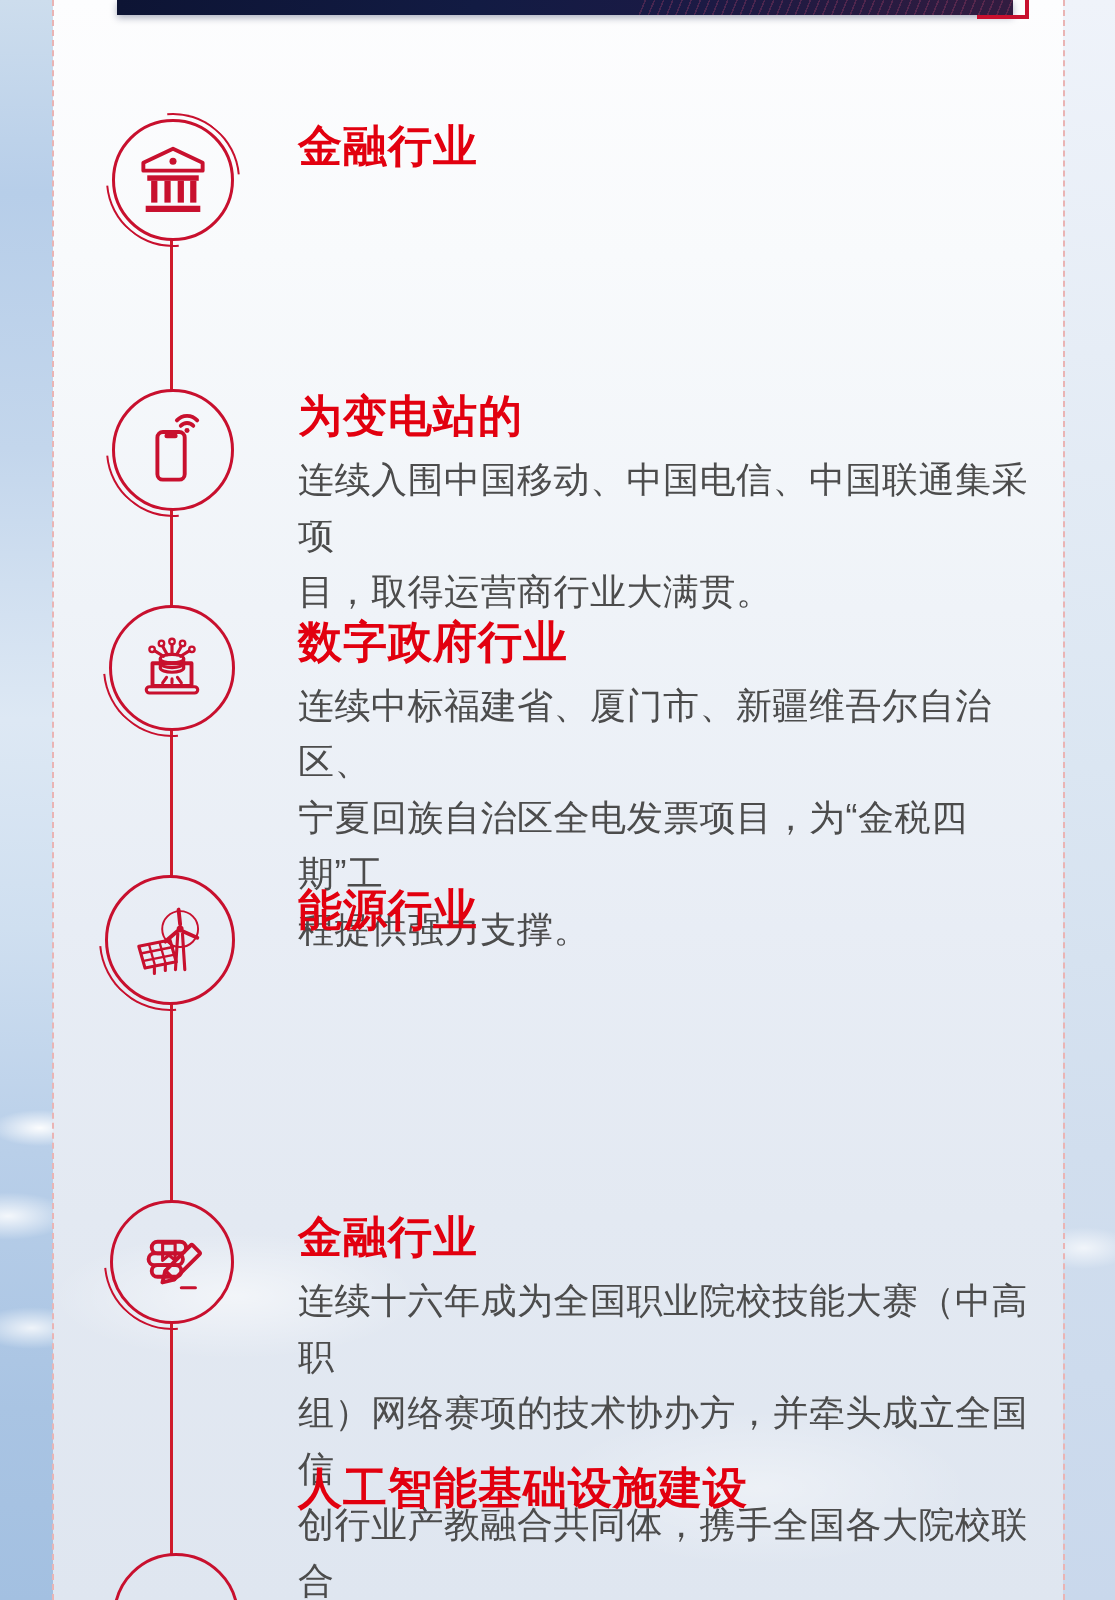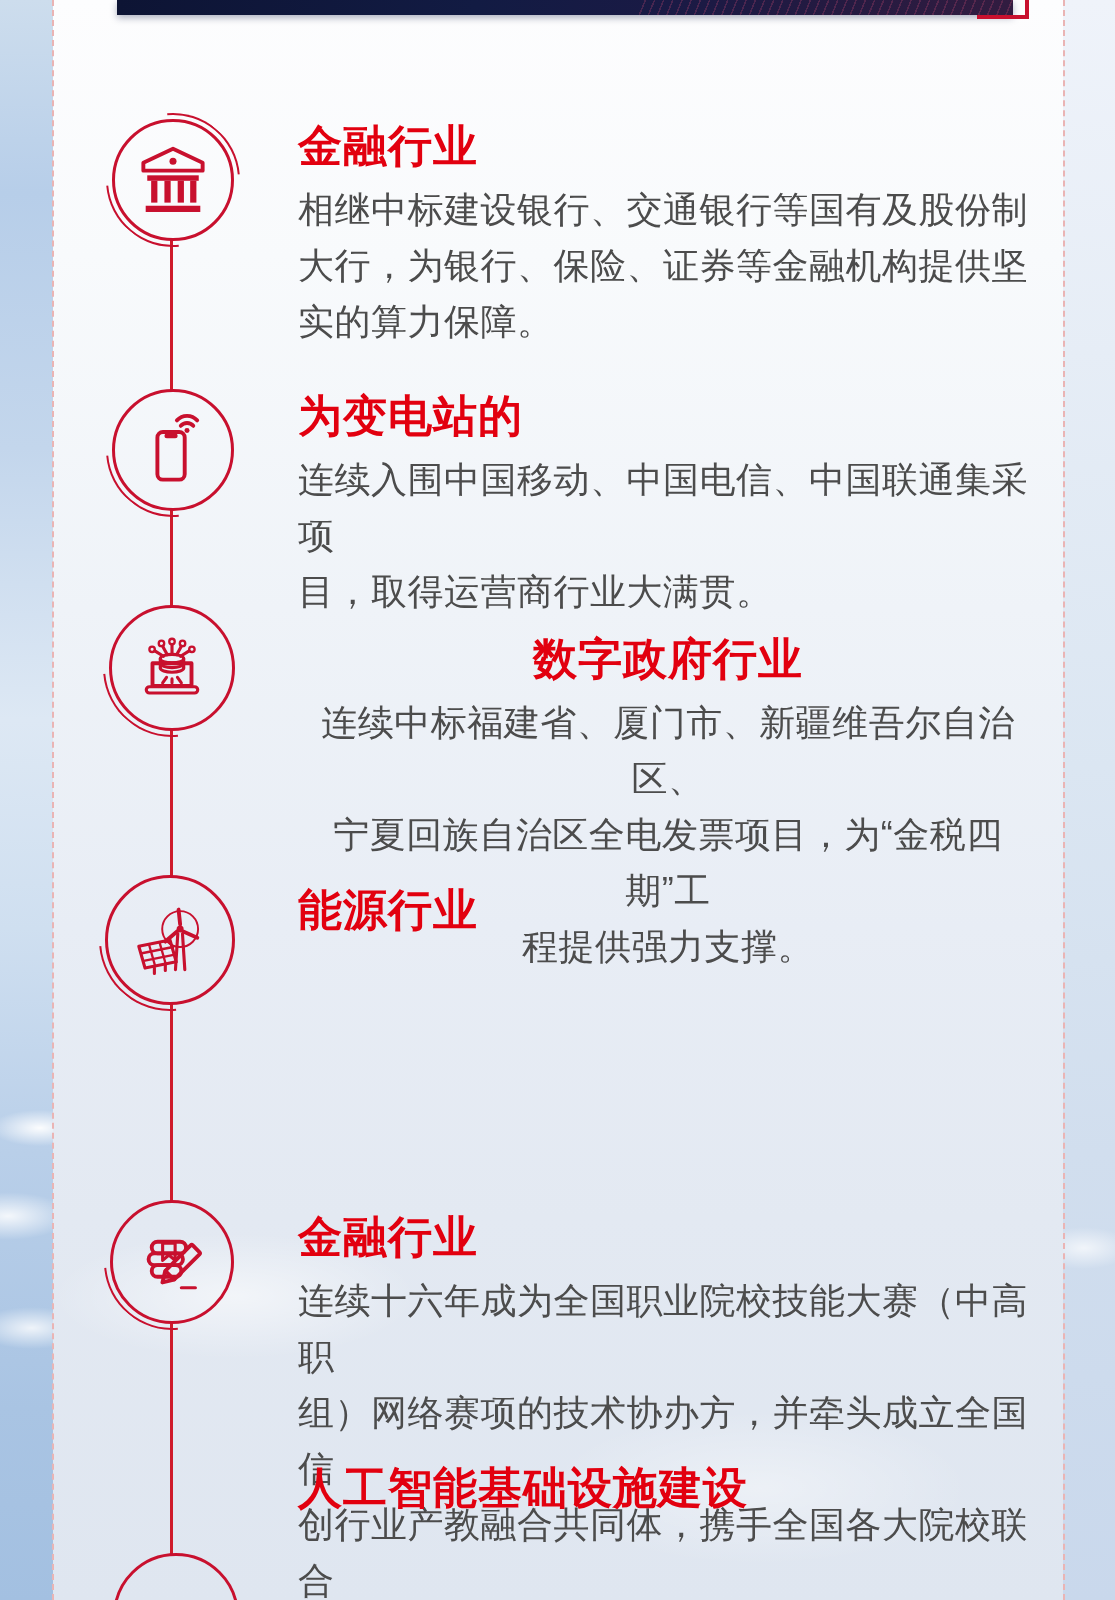--- a/index.html
+++ b/index.html
@@ -93,21 +93,21 @@
   
   .section{position:absolute;left:298px;width:740px;}
   .section h2{
     font-size:44px;line-height:48px;font-weight:800;
     color:var(--title-red);letter-spacing:1px;margin:0 0 12px 0;
   }
   .section p{
     font-size:36px;line-height:56px;color:var(--body-gray);
     white-space:pre-line;letter-spacing:.5px;margin:0;
   }
-  .s1{top:122px;} .s2{top:392px;} .s3{top:635px;text-align:center;}
+  .s1{top:122px;} .s2{top:392px;} .s3{top:618px;}
   .s4{top:886px;} .s5{top:1213px;} .s6{top:1464px;}
 </style>
 </head>
 <body>
 
 <div class="content-bg"></div>
 <div class="strip-left"></div>
 <div class="strip-right"></div>
 <div class="dash left"></div>
 <div class="dash right"></div>
@@ -128,23 +128,20 @@
     <rect class="icf" x="17" y="44" width="66" height="7"></rect>
     <rect class="icf" x="22" y="51" width="8" height="28"></rect>
     <rect class="icf" x="39" y="51" width="8" height="28"></rect>
     <rect class="icf" x="56" y="51" width="8" height="28"></rect>
     <rect class="icf" x="72" y="51" width="8" height="28"></rect>
     <rect class="icf" x="15" y="83" width="70" height="8"></rect>
   </svg>
 </div>
 <div class="section s1">
   <h2>金融行业</h2>
-  <p>相继中标建设银行、交通银行等国有及股份制
-大行，为银行、保险、证券等金融机构提供坚
-实的算力保障。</p>
 </div>
 
 <div class="circle c2">
   <svg viewBox="0 0 100 100">
     <rect class="ic" x="30" y="27" width="35" height="61" rx="7"></rect>
     <rect class="icf" x="39" y="29" width="17" height="6" rx="3"></rect>
     <path class="ic" d="M60,19 a10.5,10.5 0 0 1 16,0"></path>
     <path class="ic" d="M55,12 a17.5,17.5 0 0 1 26,0"></path>
     <circle class="icf" cx="68" cy="25" r="3.2"></circle>
   </svg>

